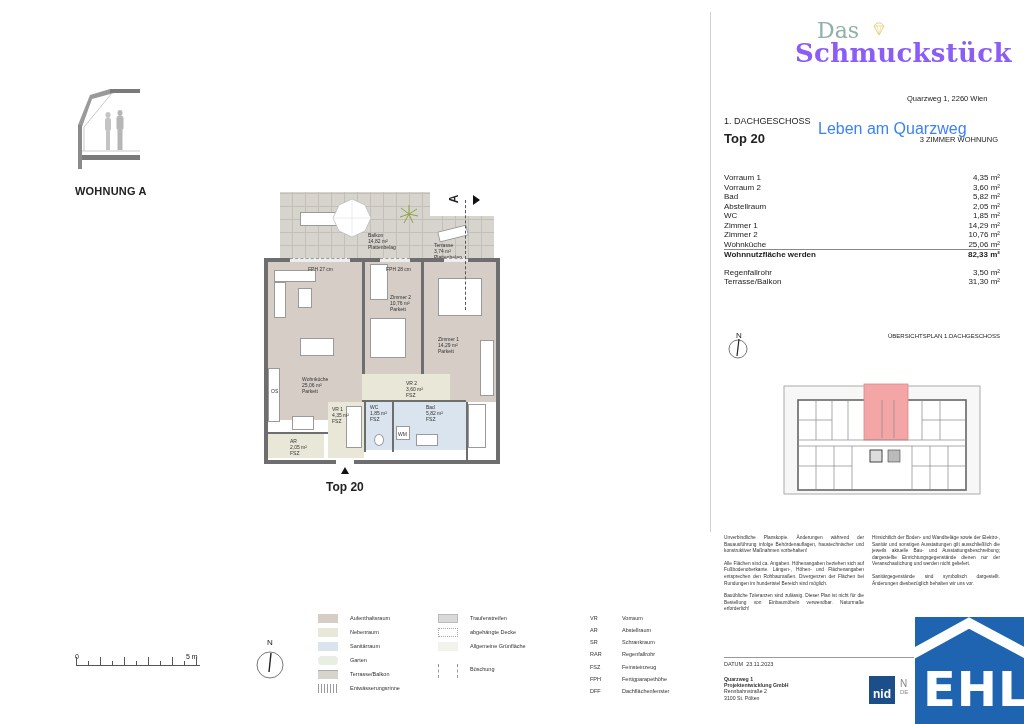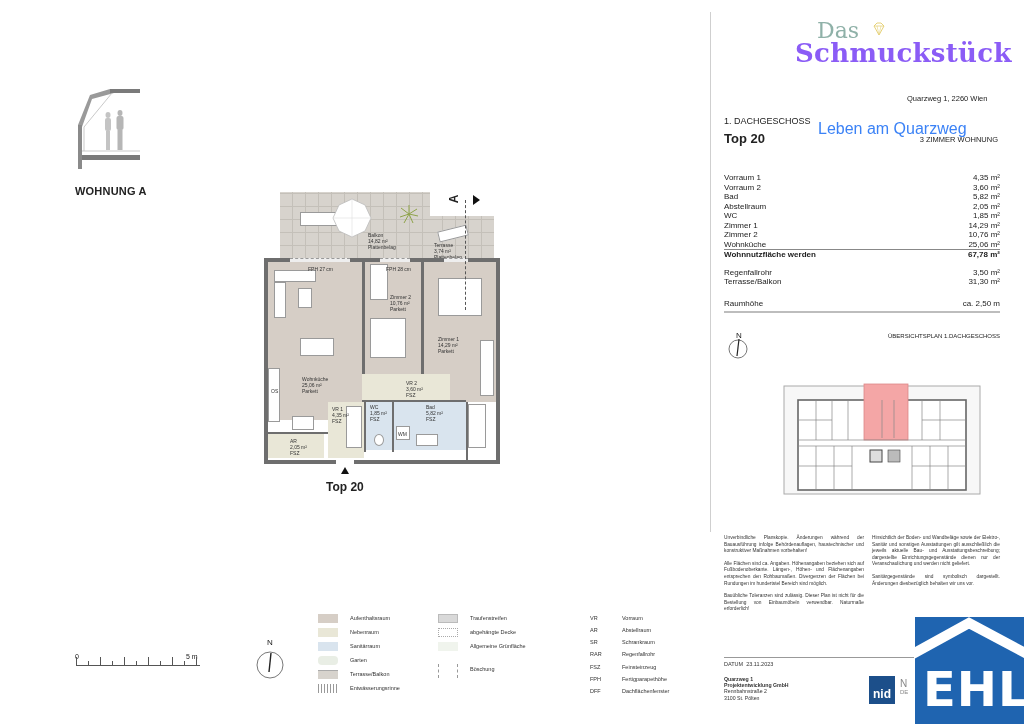--- a/index.html
+++ b/index.html
@@ -330,34 +330,30 @@
   <div class="area-row">
       <span>Zimmer 2</span>
       <span>10,76 m²</span>
     </div>
   <div class="area-row">
       <span>Wohnküche</span>
       <span>25,06 m²</span>
     </div>
   <div class="area-row total">
       <span>Wohnnutzfläche werden</span>
-      <span>67,78 m²</span>
+      <span>82,33 m²</span>
     </div>
   <div class="area-gap"></div>
   <div class="area-row">
       <span>Regenfallrohr</span>
       <span>3,50 m²</span>
     </div>
   <div class="area-row">
       <span>Terrasse/Balkon</span>
       <span>31,30 m²</span>
-    </div>
-  <div class="area-row raum-row">
-      <span>Raumhöhe</span>
-      <span>ca. 2,50 m</span>
     </div>
 </div>
 
 <svg class="abs north-small" viewBox="0 0 22 30">
   <text x="9" y="8" font-size="8" font-family="Liberation Sans, sans-serif" fill="#222">N</text>
   <circle cx="11" cy="19" r="9" fill="none" stroke="#555" stroke-width="0.8"></circle>
   <line x1="12" y1="9" x2="10" y2="26" stroke="#222" stroke-width="1.2"></line>
 </svg>
 <div class="abs overview-title">ÜBERSICHTSPLAN 1.DACHGESCHOSS</div>
 

